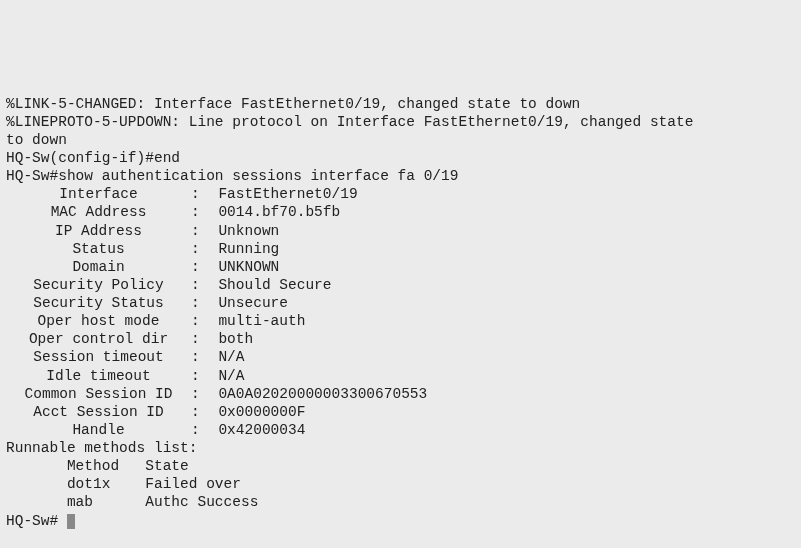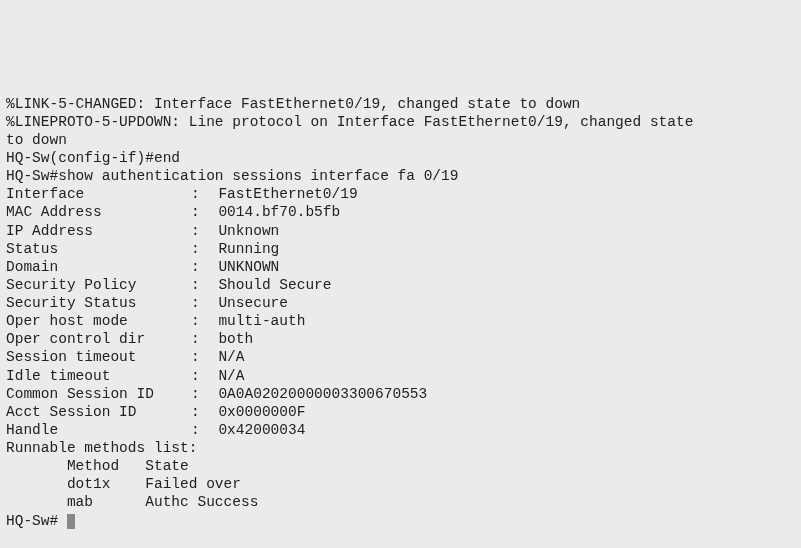--- a/index.html
+++ b/index.html
@@ -12,21 +12,21 @@
     font-size: 14.5px;
     line-height: 1.25;
     color: #222;
     white-space: pre;
     overflow: hidden;
   }
   .terminal {
     padding: 4px 6px;
   }
   .field-row { white-space: pre; }
-  .label { display: inline-block; width: 185px; text-align: left; font-family: Liberation Mono, monospace; }
+  .label { display: inline-block; width: 185px; text-align: center; font-family: Liberation Mono, monospace; }
   .colon { display: inline-block; width: 10px; text-align: left; }
   .val   { display: inline-block; }
   .cursor {
     display: inline-block;
     width: 8px;
     height: 15px;
     background: #888;
     vertical-align: text-bottom;
   }
 </style>

